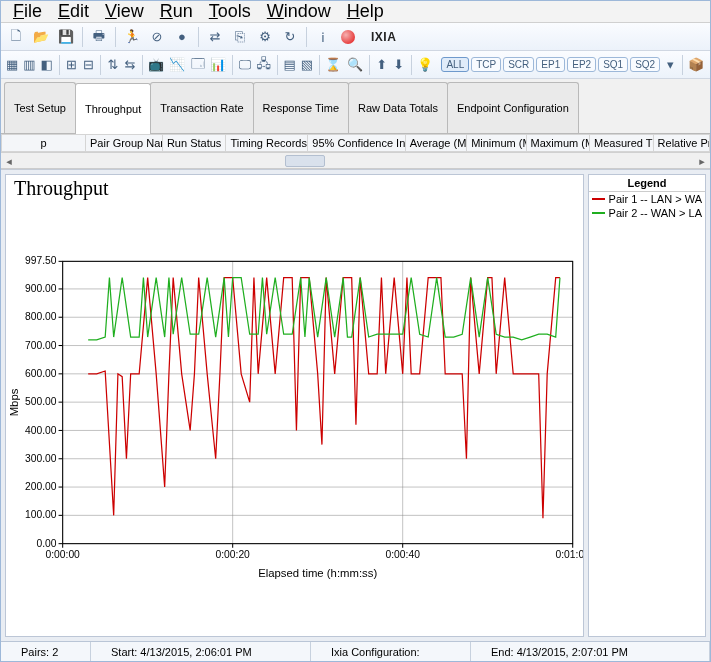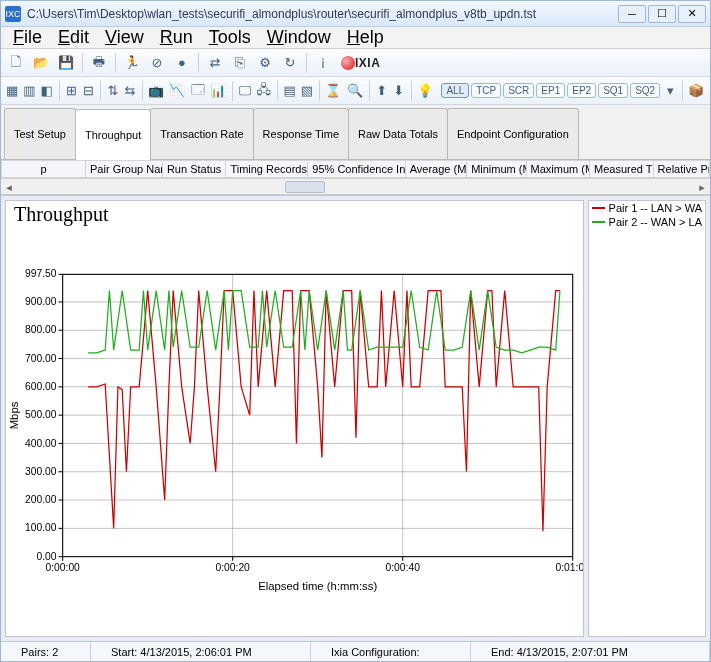--- a/index.html
+++ b/index.html
@@ -74,21 +74,21 @@
   .tb-btn {
     width:22px;height:22px;
     border:1px solid transparent;
     border-radius:3px;
     display:flex;align-items:center;justify-content:center;
     font-size:13px;
     cursor:pointer;
     color:#44607f;
   }
   .tb-sep { width:1px;height:20px;background:#c7d1de;margin:0 2px; }
-  .brand { height:18px;display:flex;align-items:center;gap:0;margin-left:4px; }
+  .brand { height:18px;display:flex;align-items:center;gap:16px;margin-left:4px; }
   .brand .dot{width:14px;height:14px;border-radius:50%;background:radial-gradient(circle at 35% 35%,#f6b0b0,#e01010);} 
   .brand .txt{font-weight:700;color:#222;font-size:12px;letter-spacing:0.5px;}
   .pill {
     border:1px solid #9db8d9;
     border-radius:3px;
     padding:1px 4px;
     font-size:10px;
     cursor:pointer;
     background:#f8fbff;
     color:#44607f;
@@ -175,29 +175,20 @@
     border-right:1px solid #c7d1de;
     padding:2px 20px;
     display:flex;align-items:center;
   }
 </style>
 </head>
 <body>
 
 <div class="window">
 
-  <div class="titlebar">
-    <div class="app-icon">IXC</div>
-    <div class="title">C:\Users\Tim\Desktop\wlan_tests\securifi_almondplus\router\securifi_almondplus_v8tb_updn.tst</div>
-    <div class="win-buttons">
-      <div class="win-btn">─</div>
-      <div class="win-btn">☐</div>
-      <div class="win-btn">✕</div>
-    </div>
-  </div>
 
   <div class="menubar" id="menubar">
       <div class="menu-item"><span class="u">F</span>ile</div>
       <div class="menu-item"><span class="u">E</span>dit</div>
       <div class="menu-item"><span class="u">V</span>iew</div>
       <div class="menu-item"><span class="u">R</span>un</div>
       <div class="menu-item"><span class="u">T</span>ools</div>
       <div class="menu-item"><span class="u">W</span>indow</div>
       <div class="menu-item"><span class="u">H</span>elp</div>
     </div>
@@ -365,20 +356,21 @@
             <line x1="550" y1="282" x2="550" y2="286" stroke="#000"></line>
             <text x="550" y="296" font-size="10" text-anchor="middle">0:01:00</text>
             <rect x="55" y="8" width="495" height="274" fill="none" stroke="#000"></rect>
             <path d="M79.75 117.18796992481205L88 117.18796992481205L96.25 114.44110275689223L104.5 254.531328320802L108.625 117.18796992481205L112.75 119.93483709273184L116.875 199.593984962406L121 117.18796992481205L129.25 117.18796992481205L137.5 23.794486215538882L145.75 117.18796992481205L154 227.062656641604L158.125 117.18796992481205L162.25 23.794486215538882L170.5 117.18796992481205L178.75 172.12531328320802L182.875 117.18796992481205L187 23.794486215538882L195.25 117.18796992481205L203.5 199.593984962406L207.625 117.18796992481205L211.75 23.794486215538882L220 23.794486215538882L228.25 117.18796992481205L236.5 144.65664160401002L240.625 23.794486215538882L244.75 117.18796992481205L253 23.794486215538882L261.25 117.18796992481205L269.5 23.794486215538882L277.75 23.794486215538882L281.875 172.12531328320802L286 23.794486215538882L294.25 23.794486215538882L302.5 117.18796992481205L306.625 185.859649122807L310.75 23.794486215538882L319 117.18796992481205L327.25 23.794486215538882L335.5 23.794486215538882L339.625 166.63157894736844L343.75 23.794486215538882L352 117.18796992481205L360.25 117.18796992481205L364.375 23.794486215538882L368.5 117.18796992481205L376.75 23.794486215538882L385 117.18796992481205L389.125 23.794486215538882L393.25 117.18796992481205L401.5 117.18796992481205L409.75 23.794486215538882L418 23.794486215538882L422.125 23.794486215538882L426.25 117.18796992481205L434.5 117.18796992481205L442.75 117.18796992481205L446.875 199.593984962406L451 23.794486215538882L459.25 117.18796992481205L467.5 23.794486215538882L471.625 23.794486215538882L475.75 117.18796992481205L484 23.794486215538882L492.25 117.18796992481205L500.5 117.18796992481205L508.75 117.18796992481205L517 117.18796992481205L521.125 257.2781954887218L525.25 117.18796992481205L533.5 23.794486215538882L537.625 23.794486215538882" fill="none" stroke="#cc0000" stroke-width="1.2"></path>
             <path d="M79.75 84.22556390977445L88 84.22556390977445L96.25 81.47869674185463L100.375 23.794486215538882L104.5 81.47869674185463L112.75 23.794486215538882L121 81.47869674185463L129.25 81.47869674185463L133.375 23.794486215538882L137.5 81.47869674185463L145.75 23.794486215538882L154 81.47869674185463L158.125 23.794486215538882L162.25 78.73182957393485L170.5 23.794486215538882L178.75 78.73182957393485L187 78.73182957393485L195.25 23.794486215538882L203.5 81.47869674185463L211.75 23.794486215538882L215.875 81.47869674185463L220 23.794486215538882L228.25 23.794486215538882L236.5 78.73182957393485L244.75 78.73182957393485L248.875 23.794486215538882L253 78.73182957393485L261.25 23.794486215538882L269.5 78.73182957393485L277.75 78.73182957393485L286 23.794486215538882L290.125 81.47869674185463L294.25 23.794486215538882L302.5 81.47869674185463L310.75 23.794486215538882L319 81.47869674185463L327.25 23.794486215538882L331.375 81.47869674185463L335.5 81.47869674185463L343.75 23.794486215538882L352 81.47869674185463L360.25 78.73182957393485L368.5 78.73182957393485L376.75 78.73182957393485L385 78.73182957393485L393.25 23.794486215538882L401.5 78.73182957393485L409.75 81.47869674185463L418 23.794486215538882L426.25 81.47869674185463L434.5 81.47869674185463L442.75 78.73182957393485L451 23.794486215538882L459.25 81.47869674185463L467.5 23.794486215538882L475.75 78.73182957393485L484 81.47869674185463L492.25 81.47869674185463L500.5 84.22556390977445L508.75 81.47869674185463L517 78.73182957393485L525.25 78.73182957393485L533.5 81.47869674185463L537.625 23.794486215538882" fill="none" stroke="#1fae1f" stroke-width="1.2"></path>
             <text x="12" y="145" font-size="11" text-anchor="middle" transform="rotate(-90 12 145)">Mbps</text>
             <text x="302.5" y="314" font-size="11" text-anchor="middle">Elapsed time (h:mm:ss)</text>
           </svg></div>
     </div>
     <div class="legend-panel">
+      <div class="legend-title">Legend</div>
       <div id="legend-items">
           <div class="legend-item">
             <div class="legend-swatch" style="background:#cc0000"></div>
             <span>Pair 1 -- LAN &gt; WA</span>
           </div>
           <div class="legend-item">
             <div class="legend-swatch" style="background:#1fae1f"></div>
             <span>Pair 2 -- WAN &gt; LA</span>
           </div>
         </div>

